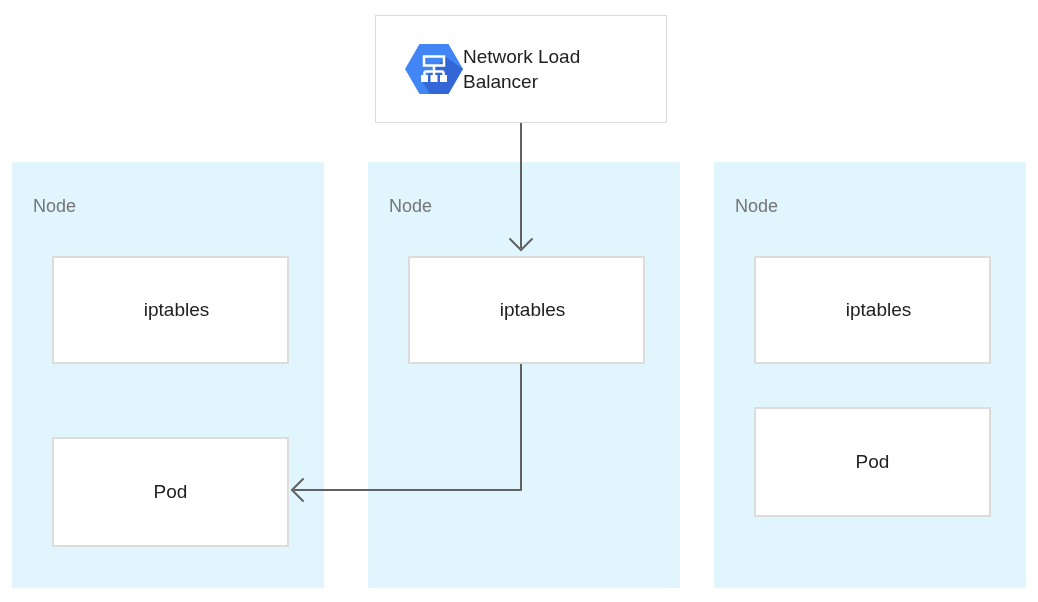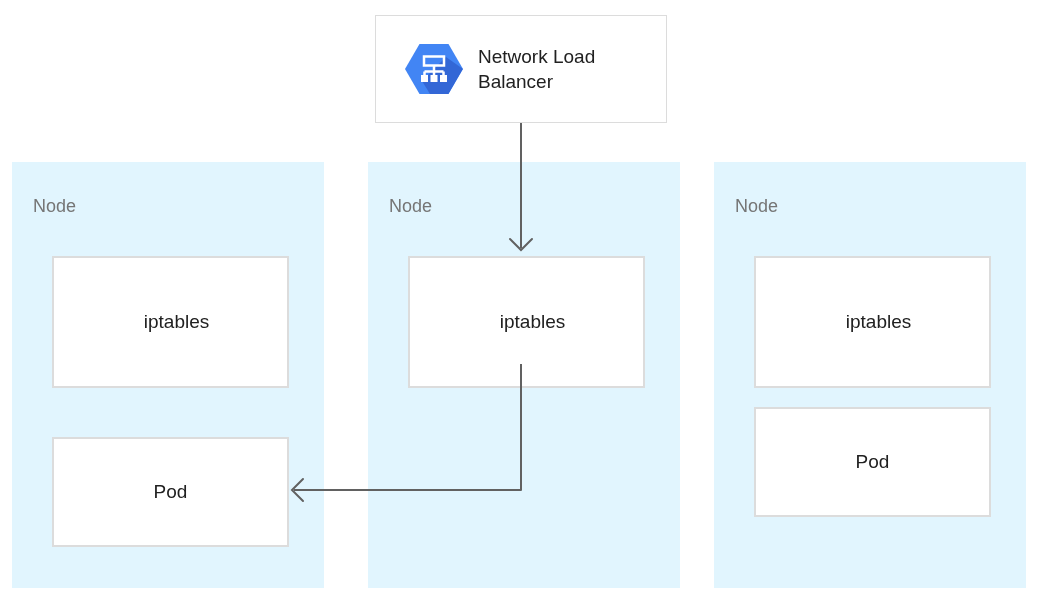--- a/index.html
+++ b/index.html
@@ -50,21 +50,20 @@
   
   .lb-box {
     position: absolute;
     left: 375px; top: 15px;
     width: 292px; height: 108px;
     background: var(--box-background);
     border: 1px solid var(--box-border);
     display: flex;
     align-items: center;
     padding-left: 29px;
-    gap: 15px;
     z-index: 4;
   }
   .hexicon { width: 58px; height: 50px; flex: 0 0 auto; display: block; }
   .hexicon svg { display: block; }
   .hex-body { fill: var(--hexagon-blue); }
   .hex-shadow { fill: var(--hexagon-shadow); }
   .glyph-stroke { stroke: var(--icon-glyph); stroke-width: 2.5; fill: none; }
   .glyph-fill { fill: var(--icon-glyph); }
   .lb-label {
     font-size: 19px;
@@ -103,21 +102,21 @@
     border: 2px solid var(--box-border);
     display: flex;
     align-items: center;
     justify-content: center;
     z-index: 3;
   }
   .inner-box .box-label {
     font-size: 19px;
     color: var(--box-text);
   }
-  .box-iptables { top: 94px; height: 132px; padding-left: 12px; }
+  .box-iptables { top: 94px; height: 108px; padding-left: 12px; }
   .box-pod-low  { top: 275px; height: 110px; }
   .box-pod-high { top: 245px; height: 110px; }
 </style>
 </head>
 <body>
 
 <div class="canvas">
 
   <svg class="arrows" viewBox="0 0 1038 602" xmlns="http://www.w3.org/2000/svg">
 

